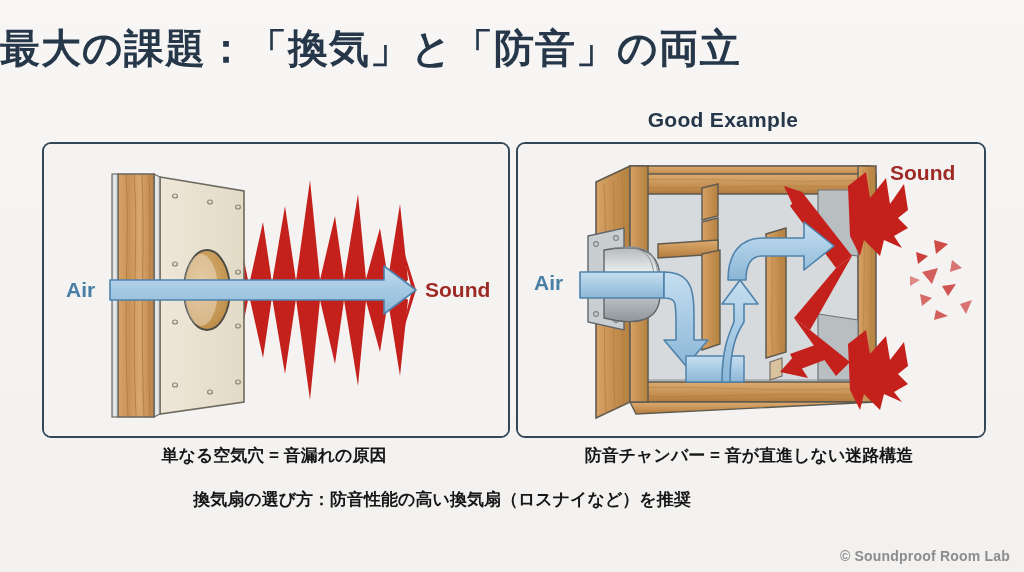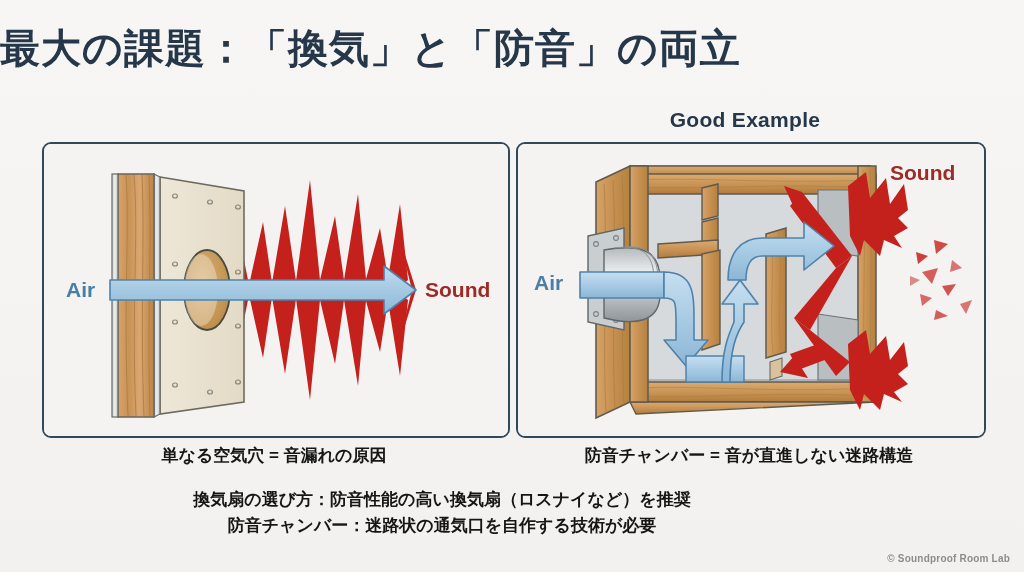--- a/index.html
+++ b/index.html
@@ -40,21 +40,21 @@
   
   .col-heading {
     position: absolute;
     top: 108px;
     font-size: 21px;
     font-weight: bold;
     text-align: center;
     letter-spacing: 0.3px;
   }
   .col-heading.bad  { left: 42px;  width: 466px; color: #a8322c; }
-  .col-heading.good { left: 512px; width: 466px; color: #26374a; }
+  .col-heading.good { left: 490px; width: 466px; color: #26374a; }
 
   
   .panel {
     position: absolute;
     top: 142px;
     height: 292px;
     border: 2px solid #31475a;
     border-radius: 9px;
     background: #f4f3f1;
     overflow: hidden;
@@ -91,21 +91,21 @@
     color: #161616;
     line-height: 1.55;
     white-space: nowrap;
   }
 
   
   .watermark {
     position: absolute;
     right: 14px;
     bottom: 8px;
-    font-size: 10px;
+    font-size: 14px;
     font-weight: bold;
     color: #8d8d8d;
     letter-spacing: 0.2px;
     margin-left: 19px;
   }
 
   
   .lbl-air   { font-family: "Liberation Sans", sans-serif; font-size: 21px; font-weight: bold; fill: #4a7fa5; }
   .lbl-sound { font-family: "Liberation Sans", sans-serif; font-size: 21px; font-weight: bold; fill: #9e2a25; }
 </style>
@@ -361,18 +361,17 @@
       <text class="lbl-air" x="16" y="146">Air</text>
       <text class="lbl-sound" x="372" y="36">Sound</text>
     </svg>
   </div>
 
   <div class="caption good">防音チャンバー = 音が直進しない迷路構造</div>
   <div class="caption bad">単なる空気穴 = 音漏れの原因</div>
 
   <div class="notes">
     <div class="note-line">換気扇の選び方：防音性能の高い換気扇（ロスナイなど）を推奨</div>
-    <div class="note-line">防音チャンバー：迷路状の通気口を自作する技術が必要</div>
   </div>
 
   <div class="watermark">© Soundproof Room Lab</div>
 
 </div>
 
 </body></html>

